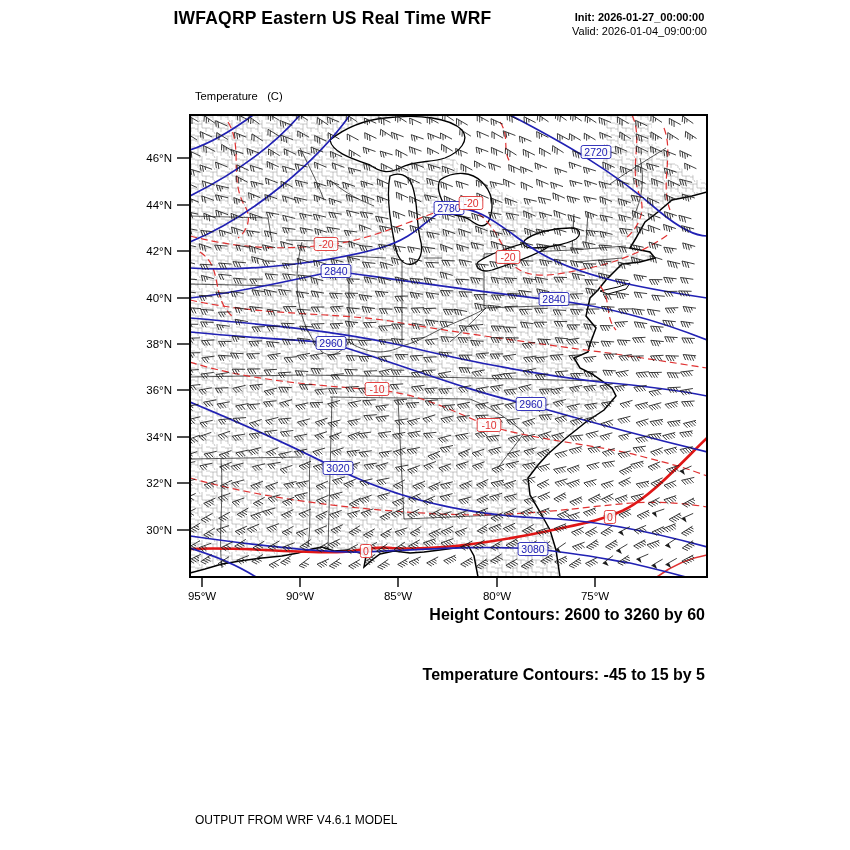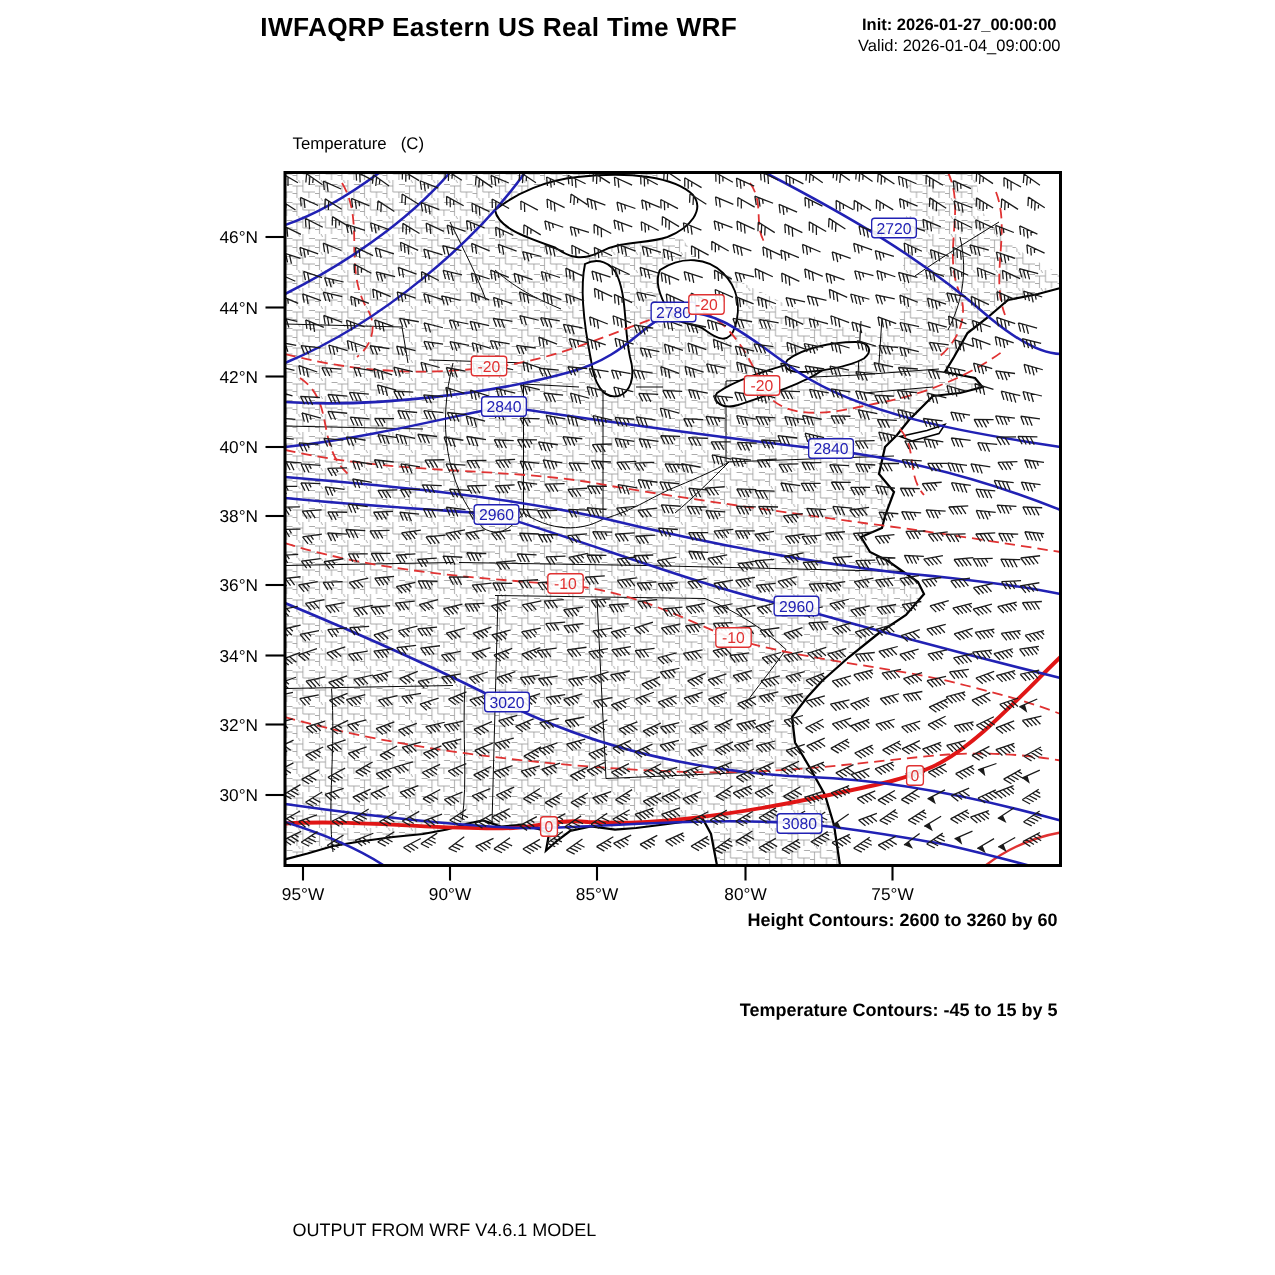--- a/index.html
+++ b/index.html
@@ -3,21 +3,21 @@
 <meta charset="utf-8">
 <style>
   html,body{margin:0;padding:0;background:#fff;}
   .page{position:relative;width:850px;height:850px;background:#fff;overflow:hidden;
         font-family:"Liberation Sans",sans-serif;color:#000;}
   .title{position:absolute;left:60px;top:8px;width:545px;text-align:center;
          font-size:17.5px;font-weight:bold;letter-spacing:.2px;}
   .stamp{position:absolute;right:143px;top:10px;text-align:center;font-size:11px;line-height:14px;}
   .stamp .init{font-weight:bold;}
   .legend{position:absolute;left:195px;top:63px;font-size:11.2px;line-height:13.5px;white-space:pre;}
-  .cap{position:absolute;right:145px;text-align:right;font-size:12px;font-weight:bold;}
+  .cap{position:absolute;right:145px;text-align:right;font-size:16px;font-weight:bold;}
   .cap-h{top:606px;}
   .cap-t{top:666px;}
   .footer{position:absolute;left:195px;top:813px;font-size:12px;line-height:14px;}
   svg{position:absolute;left:0;top:0;}
   svg text{font-family:"Liberation Sans",sans-serif;}
 </style>
 </head>
 <body>
 
 <div class="page">

